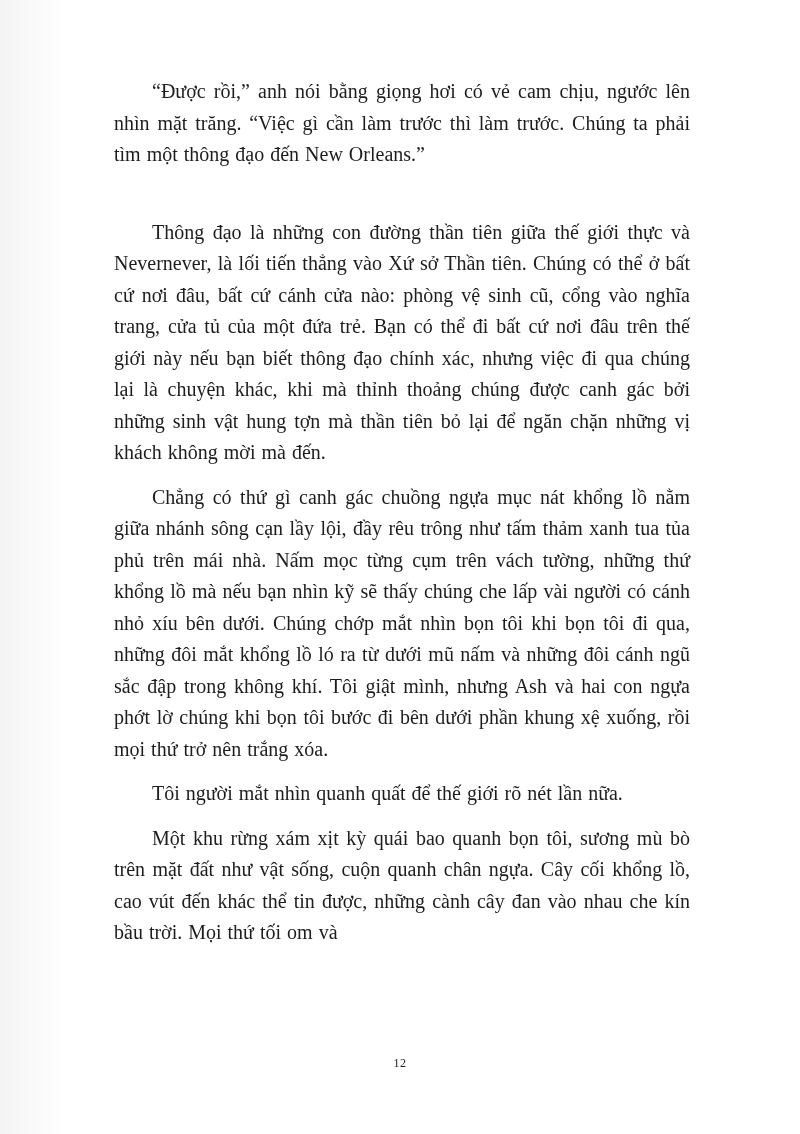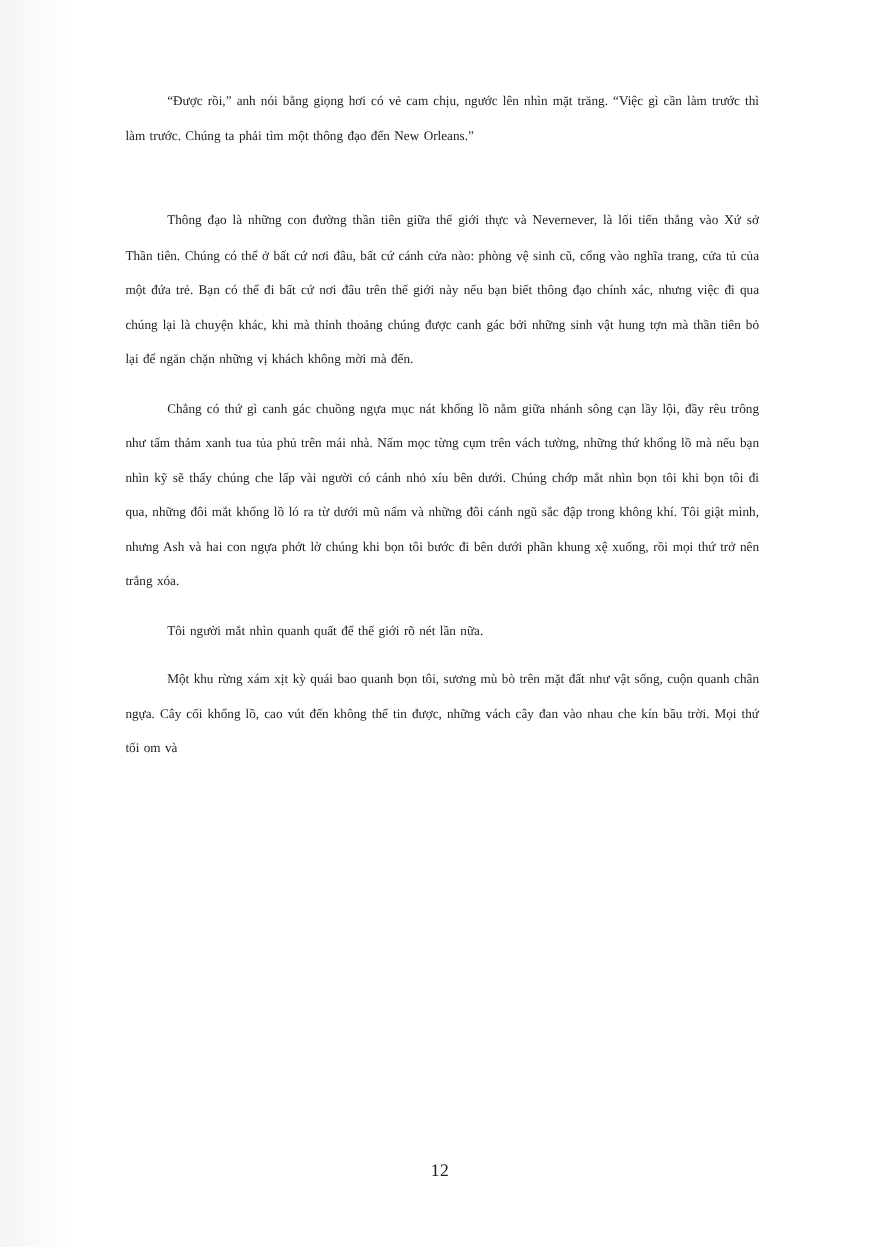--- a/index.html
+++ b/index.html
@@ -23,54 +23,54 @@
     background: linear-gradient(to right, rgba(0,0,0,0.045), rgba(0,0,0,0) 85%);
     pointer-events: none;
   }
   .text-block {
     position: absolute;
     top: 76px;
     left: 114px;
     width: 576px;
   }
   .para {
-    font-size: 12px;
+    font-size: 20px;
     line-height: 31.5px;
     text-align: justify;
     text-indent: 38px;
     margin: 0 0 13px 0;
     word-spacing: 1px;
   }
   .para.dialogue {
     margin-bottom: 0;
   }
   .para.scene-break {
     margin-top: 46px;
   }
   .page-number {
     position: absolute;
     top: 1056px;
     left: 0;
     width: 800px;
     text-align: center;
-    font-size: 16px;
+    font-size: 12px;
     letter-spacing: 0.5px;
     color: #202020;
   }
 </style>
 </head>
 <body>
 
 <div class="scan-edge"></div>
 
 <div class="text-block">
   <p class="para dialogue">“Được rồi,” anh nói bằng giọng hơi có vẻ cam chịu, ngước lên nhìn mặt trăng. “Việc gì cần làm trước thì làm trước. Chúng ta phải tìm một thông đạo đến New Orleans.”</p>
 
   <p class="para scene-break">Thông đạo là những con đường thần tiên giữa thế giới thực và Nevernever, là lối tiến thẳng vào Xứ sở Thần tiên. Chúng có thể ở bất cứ nơi đâu, bất cứ cánh cửa nào: phòng vệ sinh cũ, cổng vào nghĩa trang, cửa tủ của một đứa trẻ. Bạn có thể đi bất cứ nơi đâu trên thế giới này nếu bạn biết thông đạo chính xác, nhưng việc đi qua chúng lại là chuyện khác, khi mà thỉnh thoảng chúng được canh gác bởi những sinh vật hung tợn mà thần tiên bỏ lại để ngăn chặn những vị khách không mời mà đến.</p>
 
   <p class="para">Chẳng có thứ gì canh gác chuồng ngựa mục nát khổng lồ nằm giữa nhánh sông cạn lầy lội, đầy rêu trông như tấm thảm xanh tua tủa phủ trên mái nhà. Nấm mọc từng cụm trên vách tường, những thứ khổng lồ mà nếu bạn nhìn kỹ sẽ thấy chúng che lấp vài người có cánh nhỏ xíu bên dưới. Chúng chớp mắt nhìn bọn tôi khi bọn tôi đi qua, những đôi mắt khổng lồ ló ra từ dưới mũ nấm và những đôi cánh ngũ sắc đập trong không khí. Tôi giật mình, nhưng Ash và hai con ngựa phớt lờ chúng khi bọn tôi bước đi bên dưới phần khung xệ xuống, rồi mọi thứ trở nên trắng xóa.</p>
 
   <p class="para">Tôi người mắt nhìn quanh quất để thế giới rõ nét lần nữa.</p>
 
-  <p class="para">Một khu rừng xám xịt kỳ quái bao quanh bọn tôi, sương mù bò trên mặt đất như vật sống, cuộn quanh chân ngựa. Cây cối khổng lồ, cao vút đến không thể tin được, những vách cây đan vào nhau che kín bầu trời. Mọi thứ tối om và</p>
+  <p class="para">Một khu rừng xám xịt kỳ quái bao quanh bọn tôi, sương mù bò trên mặt đất như vật sống, cuộn quanh chân ngựa. Cây cối khổng lồ, cao vút đến khác thể tin được, những cành cây đan vào nhau che kín bầu trời. Mọi thứ tối om và</p>
 </div>
 
 <div class="page-number">12</div>
 
 </body></html>

